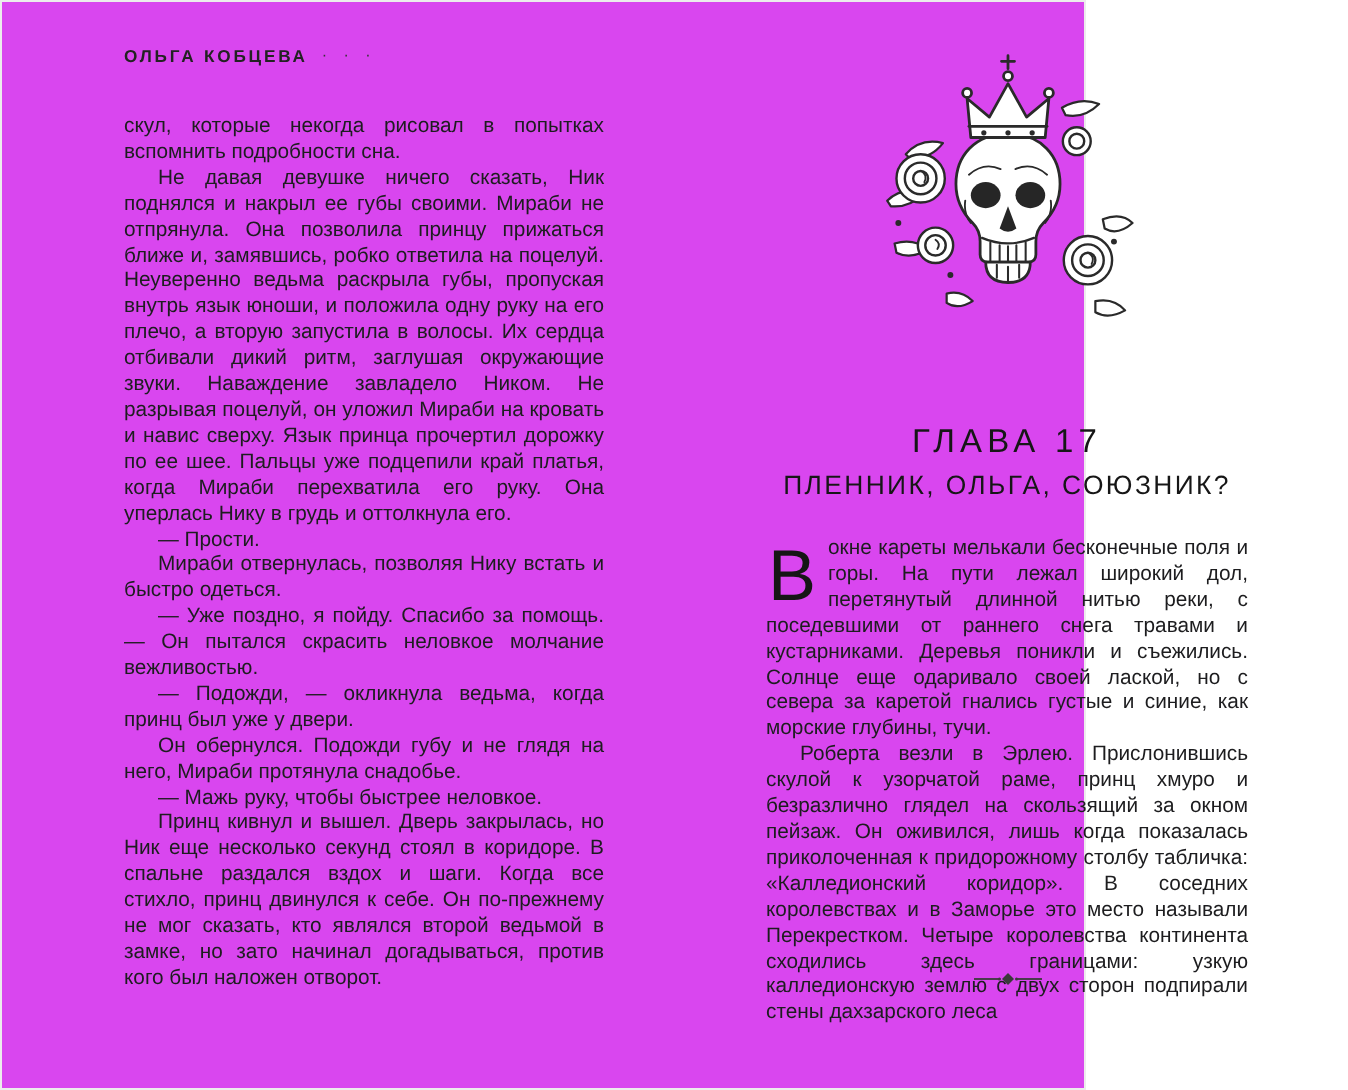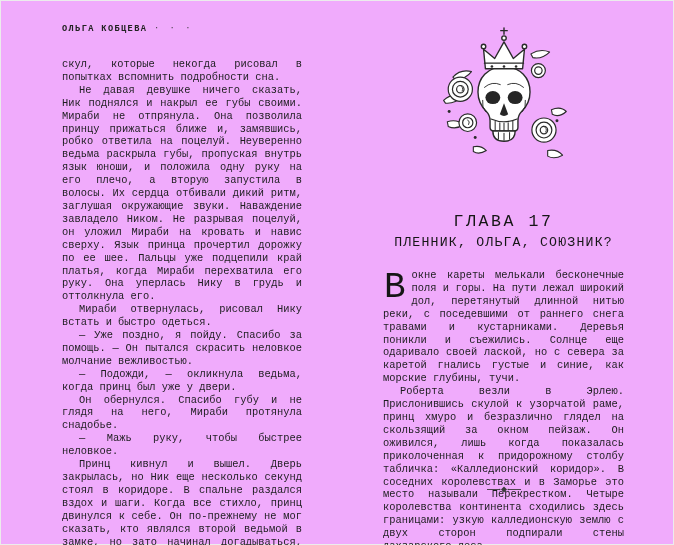--- a/index.html
+++ b/index.html
@@ -3,24 +3,24 @@
 <meta charset="utf-8">
 <style>
   html, body {
     margin: 0; padding: 0;
     width: 674px; height: 545px;
     background: #ffffff;
     overflow: hidden;
   }
   .spread {
     position: relative;
-    width: 674px; height: 545px;
-    background: #f0abfc;
+    width: 543px; height: 545px;
+    background: #d946ef;
     box-shadow: inset 0 0 0 1px #ececec;
-    font-family: Liberation Mono, monospace;
+    font-family: Liberation Sans, sans-serif;
     color: #1d1d1f;
   }
   
   .running-head {
     position: absolute; top: 23px; left: 62px;
     font-size: 8.6px; font-weight: bold;
     letter-spacing: 1.4px; color: #222;
     white-space: nowrap;
   }
   .running-head .orn {
@@ -79,24 +79,25 @@
 
 <div class="spread">
 
   <div>
     <div class="running-head">
       <span>ОЛЬГА КОБЦЕВА</span><span class="orn">· · ·</span>
     </div>
     <div class="left-text">
       <p class="body-par noindent">скул, которые некогда рисовал в попытках вспомнить подробности сна.</p>
       <p class="body-par">Не давая девушке ничего сказать, Ник поднялся и накрыл ее губы своими. Мираби не отпрянула. Она позволила принцу прижаться ближе и, замявшись, робко ответила на поцелуй. Неуверенно ведьма раскрыла губы, пропуская внутрь язык юноши, и положила одну руку на его плечо, а вторую запустила в волосы. Их сердца отбивали дикий ритм, заглушая окружающие звуки. Наваждение завладело Ником. Не разрывая поцелуй, он уложил Мираби на кровать и навис сверху. Язык принца прочертил дорожку по ее шее. Пальцы уже подцепили край платья, когда Мираби перехватила его руку. Она уперлась Нику в грудь и оттолкнула его.</p>
-      <p class="body-par">Мираби отвернулась, рисовал Нику встать и быстро одеться.</p>
+      <p class="body-par">— Прости.</p>
+      <p class="body-par">Мираби отвернулась, позволяя Нику встать и быстро одеться.</p>
       <p class="body-par">— Уже поздно, я пойду. Спасибо за помощь. — Он пытался скрасить неловкое молчание вежливостью.</p>
       <p class="body-par">— Подожди, — окликнула ведьма, когда принц был уже у двери.</p>
-      <p class="body-par">Он обернулся. Спасибо губу и не глядя на него, Мираби протянула снадобье.</p>
+      <p class="body-par">Он обернулся. Подожди губу и не глядя на него, Мираби протянула снадобье.</p>
       <p class="body-par">— Мажь руку, чтобы быстрее неловкое.</p>
       <p class="body-par">Принц кивнул и вышел. Дверь закрылась, но Ник еще несколько секунд стоял в коридоре. В спальне раздался вздох и шаги. Когда все стихло, принц двинулся к себе. Он по-прежнему не мог сказать, кто являлся второй ведьмой в замке, но зато начинал догадываться, против кого был наложен отворот.</p>
     </div>
   </div>
 
   <div>
 
     <div class="illustration">
       <svg width="140" height="158" viewBox="0 0 150 170" aria-hidden="true">
         <g fill="none" stroke="#2a2a2a" stroke-width="1.5" stroke-linejoin="round" stroke-linecap="round">

